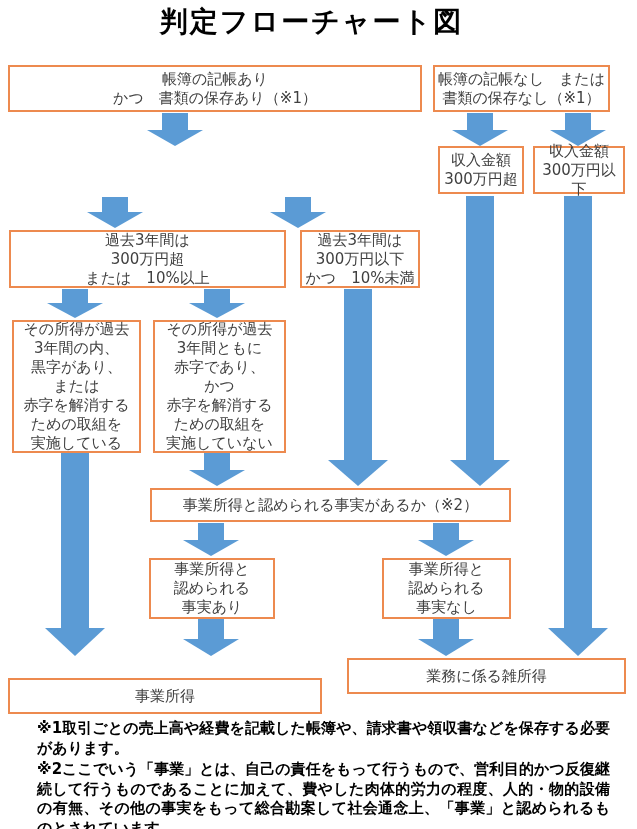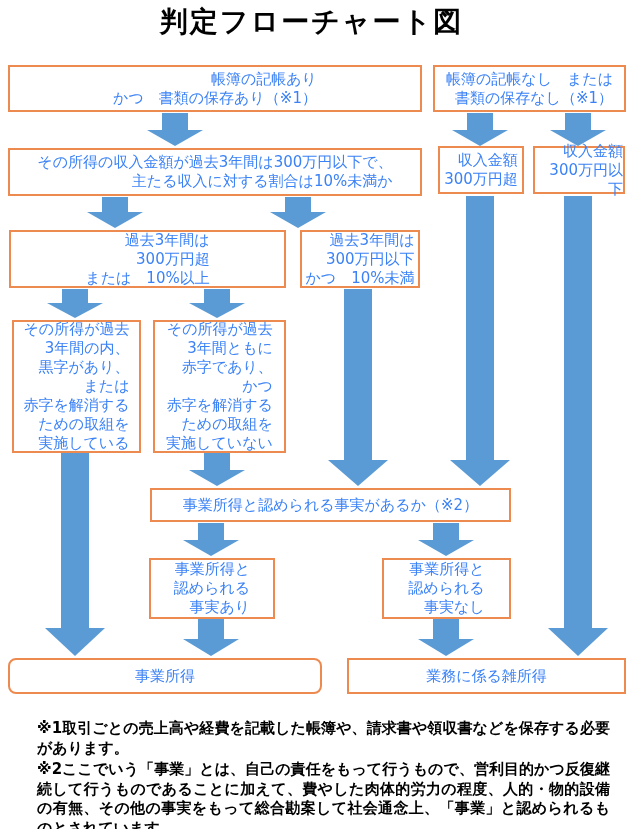--- a/index.html
+++ b/index.html
@@ -9,48 +9,46 @@
     overflow:hidden;
   }
   .title {
     position:absolute; top:3px; left:0; width:623px;
     text-align:center; font-size:28px; font-weight:bold;
     letter-spacing:2px; color:#000;
   }
   .fbox {
     position:absolute; box-sizing:border-box;
     border:2px solid var(--box-border,#ED8A4F);
-    background:#fff; color:#3b82f6;
+    background:#fff; color:#404040;
     display:flex; align-items:center; justify-content:center;
-    text-align:right; white-space:pre-line;
+    text-align:center; white-space:pre-line;
     font-size:15px; line-height:19px;
   }
   .arrow-stem { position:absolute; }
   .arrow-head { position:absolute; width:0; height:0; }
   .footnotes {
     position:absolute; left:35px; top:717px; width:577px;
     font-size:15px; font-weight:bold; color:#000; line-height:19.5px;
     text-align:justify;
   }
   .footnotes p { margin:2px; }
 </style>
 </head>
 <body>
 
 <div class="page">
 
   <div class="title">判定フローチャート図</div>
 
   <div class="fbox" style="left:8px;top:65px;width:414px;height:47px;">帳簿の記帳あり
 かつ　書類の保存あり（※1）</div>
-  <div class="fbox" style="left:433px;top:65px;width:193px;height:47px;">帳簿の記帳なし　または
+  <div class="fbox" style="left:433px;top:65px;width:177px;height:47px;">帳簿の記帳なし　または
 書類の保存なし（※1）</div>
 
-  <div class="fbox" style="left:8px;top:148px;width:414px;height:48px;">その所得の収入金額が過去3年間は300万円以下で、
-主たる収入に対する割合は10%未満か</div>
   <div class="fbox" style="left:438px;top:146px;width:86px;height:48px;">収入金額
 300万円超</div>
   <div class="fbox" style="left:533px;top:146px;width:92px;height:48px;">収入金額
 300万円以下</div>
 
   <div class="fbox" style="left:9px;top:230px;width:277px;height:58px;">過去3年間は
 300万円超
 または　10%以上</div>
   <div class="fbox" style="left:300px;top:230px;width:120px;height:58px;">過去3年間は
 300万円以下
@@ -73,21 +71,21 @@
 
   <div class="fbox" style="left:150px;top:488px;width:361px;height:34px;">事業所得と認められる事実があるか（※2）</div>
 
   <div class="fbox" style="left:149px;top:558px;width:126px;height:61px;">事業所得と
 認められる
 事実あり</div>
   <div class="fbox" style="left:382px;top:558px;width:129px;height:61px;">事業所得と
 認められる
 事実なし</div>
 
-  <div class="fbox" style="left:8px;top:658px;width:314px;height:36px;border-radius:8px;">事業所得</div>
+  <div class="fbox" style="left:8px;top:678px;width:314px;height:36px;">事業所得</div>
   <div class="fbox" style="left:347px;top:658px;width:279px;height:36px;">業務に係る雑所得</div>
 
   <div id="arrow-layer">
       <div class="arrow-stem" style="left: 162px; top: 113px; width: 26px; height: 17px; background: rgb(91, 155, 213);"></div>
       <div class="arrow-head" style="left: 147px; top: 130px; border-left: 28px solid transparent; border-right: 28px solid transparent; border-top: 16px solid rgb(91, 155, 213);"></div>
       <div class="arrow-stem" style="left: 467px; top: 113px; width: 26px; height: 17px; background: rgb(91, 155, 213);"></div>
       <div class="arrow-head" style="left: 452px; top: 130px; border-left: 28px solid transparent; border-right: 28px solid transparent; border-top: 16px solid rgb(91, 155, 213);"></div>
       <div class="arrow-stem" style="left: 565px; top: 113px; width: 26px; height: 17px; background: rgb(91, 155, 213);"></div>
       <div class="arrow-head" style="left: 550px; top: 130px; border-left: 28px solid transparent; border-right: 28px solid transparent; border-top: 16px solid rgb(91, 155, 213);"></div>
       <div class="arrow-stem" style="left: 102px; top: 197px; width: 26px; height: 15px; background: rgb(91, 155, 213);"></div>

